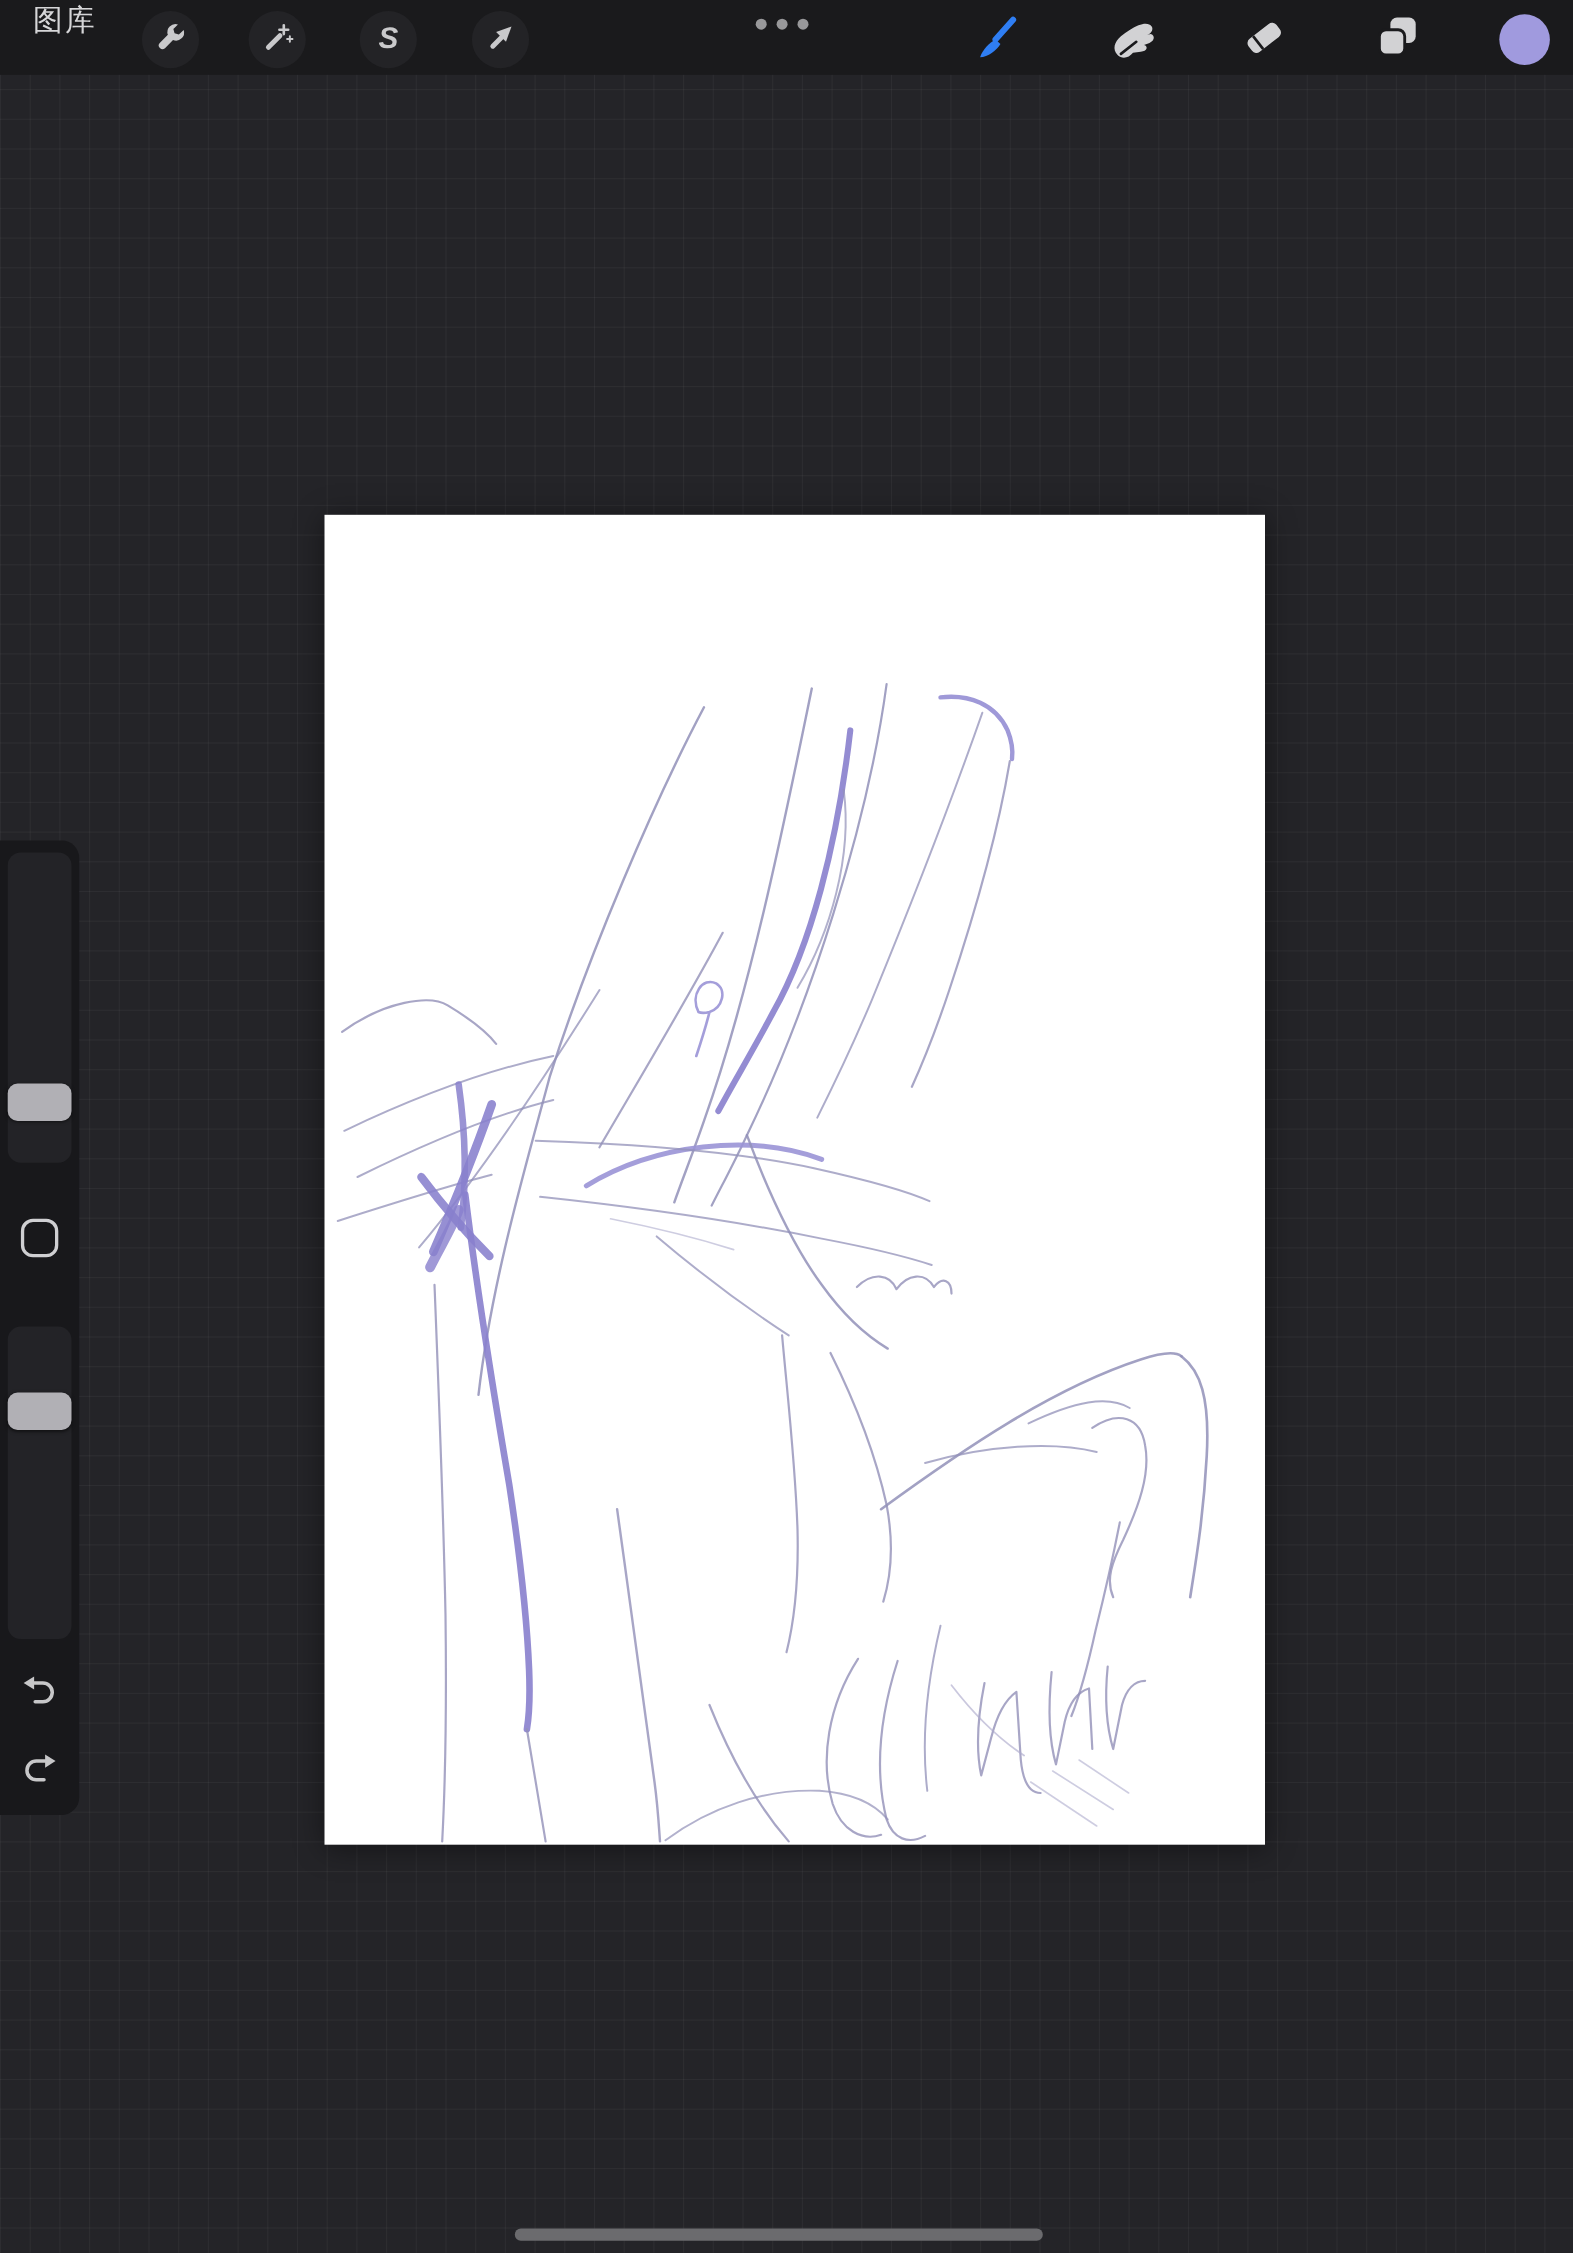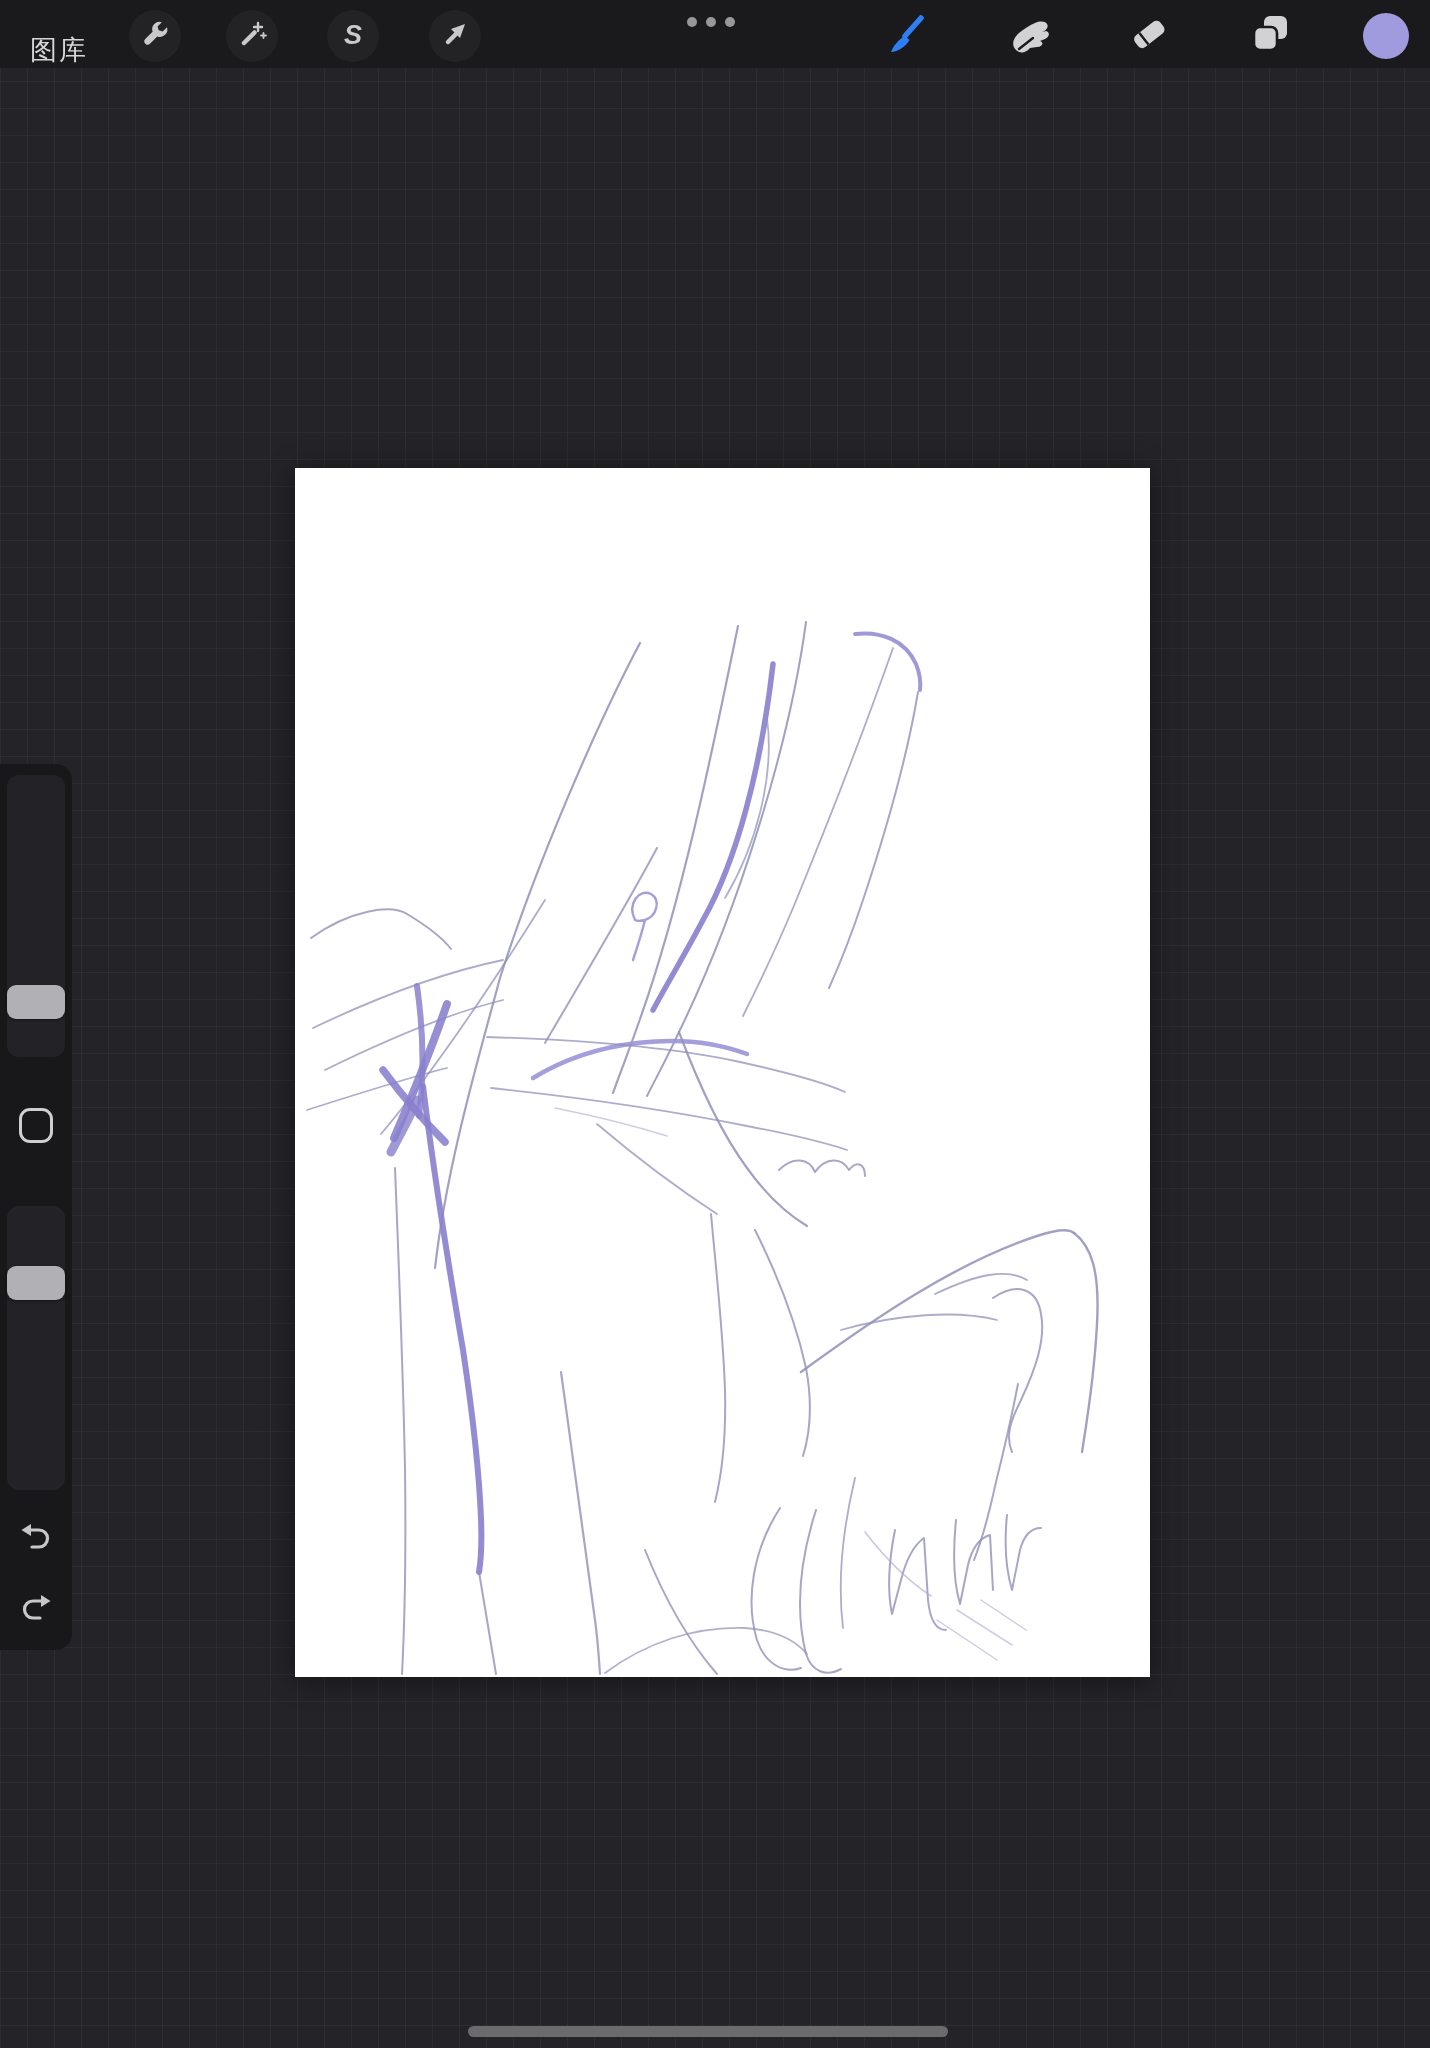--- a/index.html
+++ b/index.html
@@ -12,21 +12,21 @@
     background-size:27px 27px;
     font-family:"Liberation Sans", sans-serif;
     -webkit-font-smoothing:antialiased;
   }
   
   .topbar{
     position:absolute;left:0;top:0;width:1430px;height:68px;
     background:#1a1a1c;z-index:30;
   }
   .gallery-btn{
-    position:absolute;left:30px;top:0;height:68px;display:flex;align-items:flex-end;
+    position:absolute;left:30px;top:0;height:68px;display:flex;align-items:flex-start;
     color:#d6d6d8;font-size:27px;letter-spacing:2px;cursor:pointer;
   }
   .tool-circle{
     position:absolute;top:10px;width:52px;height:52px;border-radius:50%;
     background:#232326;display:flex;align-items:center;justify-content:center;
   }
   .tool-flat{
     position:absolute;display:flex;align-items:center;justify-content:center;
   }
   .sel-glyph{

